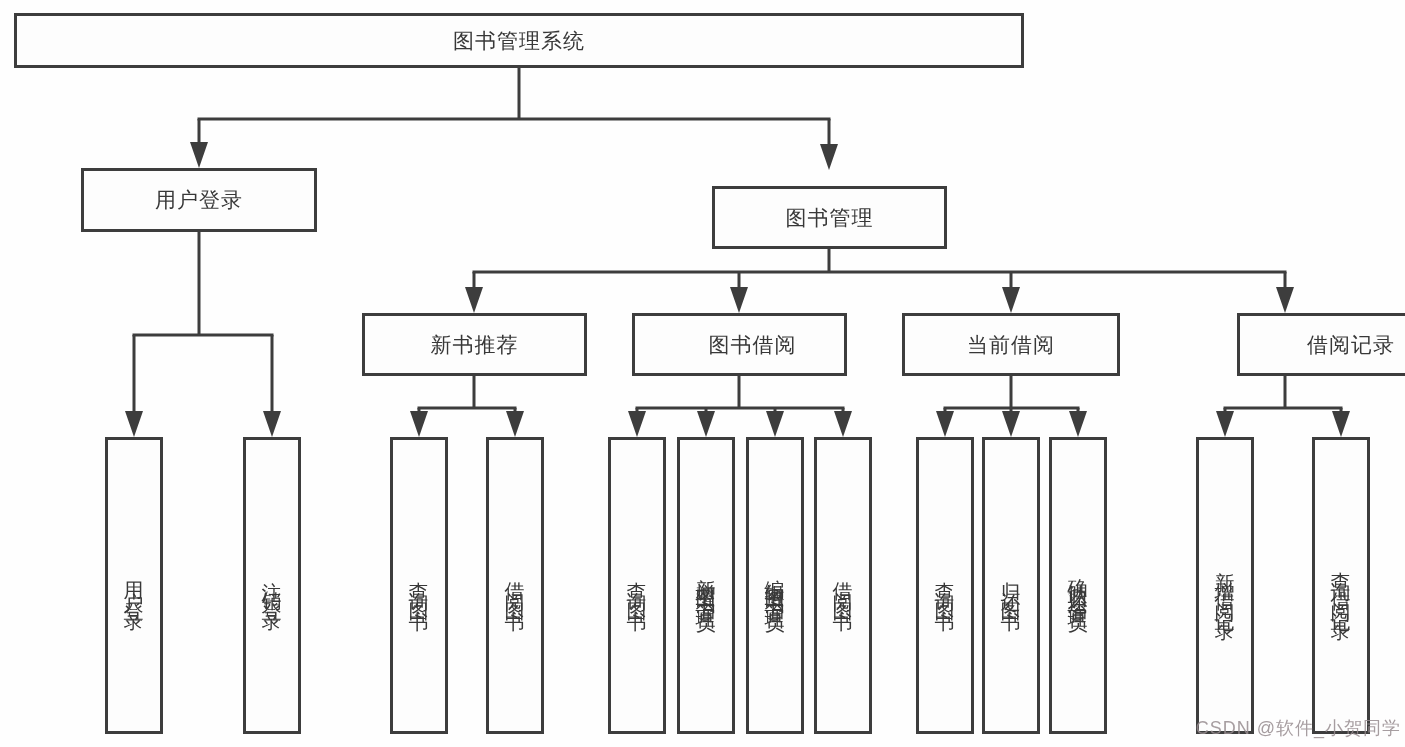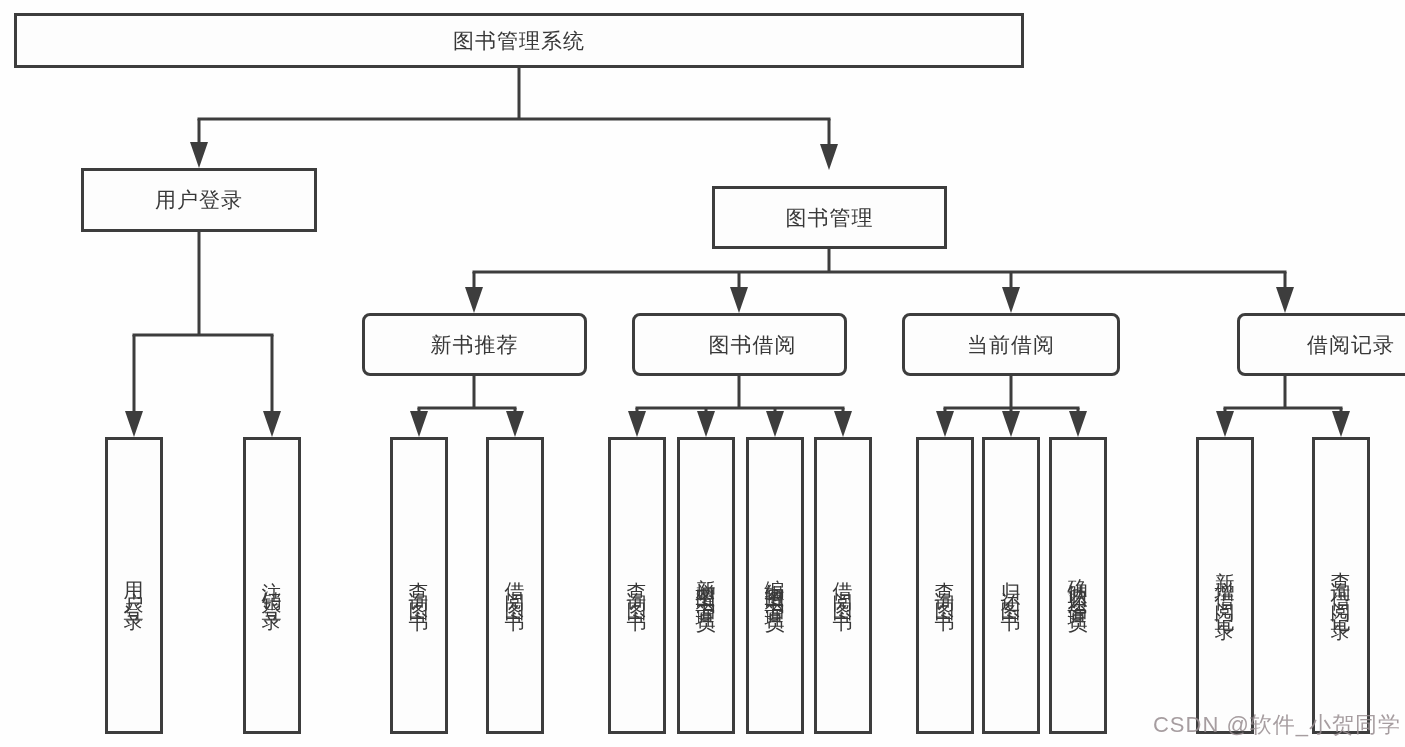--- a/index.html
+++ b/index.html
@@ -31,21 +31,21 @@
     align-items: center;
     justify-content: center;
     color: #383838;
     font-size: 21px;
     letter-spacing: 1px;
     white-space: nowrap;
   }
   .node.root   { left: 14px;   top: 13px;  width: 1010px; height: 55px; }
   .node.l1a    { left: 81px;   top: 168px; width: 236px;  height: 64px; }
   .node.l1b    { left: 712px;  top: 186px; width: 235px;  height: 63px; }
-  .node.l2     { top: 313px; height: 63px; border-radius: 8px; }
+  .node.l2     { top: 313px; height: 63px; }
   .node.l2a    { left: 362px;  width: 225px; }
   .node.l2b    { left: 632px;  width: 215px; padding-left: 26px; }
   .node.l2c    { left: 902px;  width: 218px; }
   .node.l2d    { left: 1237px; width: 228px; }
   .node.leaf   { top: 437px; height: 297px; width: 58px; font-size: 20px; }
   .node.leaf .vtext {
     writing-mode: vertical-lr;
     text-orientation: mixed;
     letter-spacing: 10px;
     line-height: 1;
@@ -61,21 +61,21 @@
   .node.leaf.x8  { left: 814px; }
   .node.leaf.x9  { left: 916px; }
   .node.leaf.x10 { left: 982px; }
   .node.leaf.x11 { left: 1049px; }
   .node.leaf.x12 { left: 1196px; }
   .node.leaf.x13 { left: 1312px; }
   .watermark {
     position: absolute;
     right: 4px;
     bottom: 7px;
-    font-size: 22px;
+    font-size: 18px;
     color: rgba(150, 140, 143, 0.85);
     letter-spacing: 1px;
     pointer-events: none;
   }
 </style>
 </head>
 <body>
 
 <div class="canvas">
 

